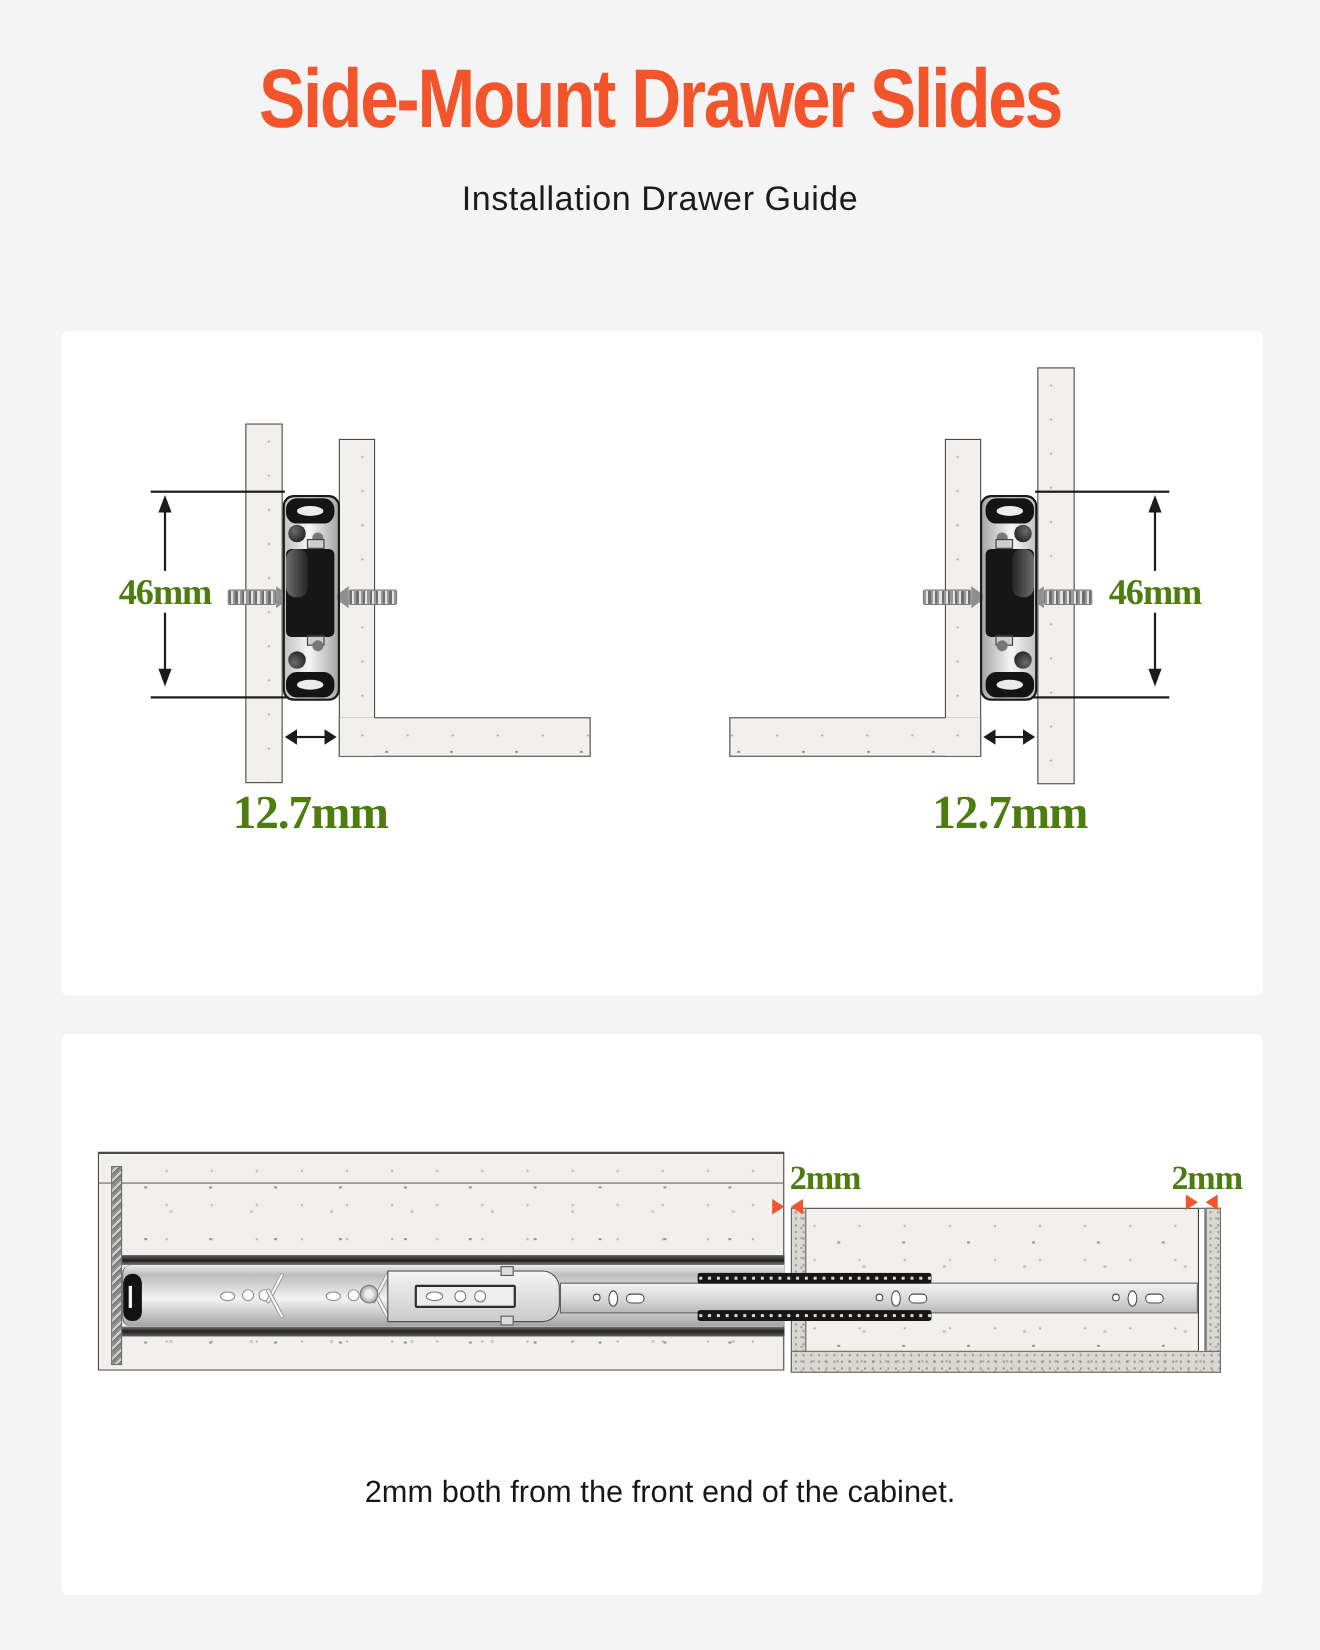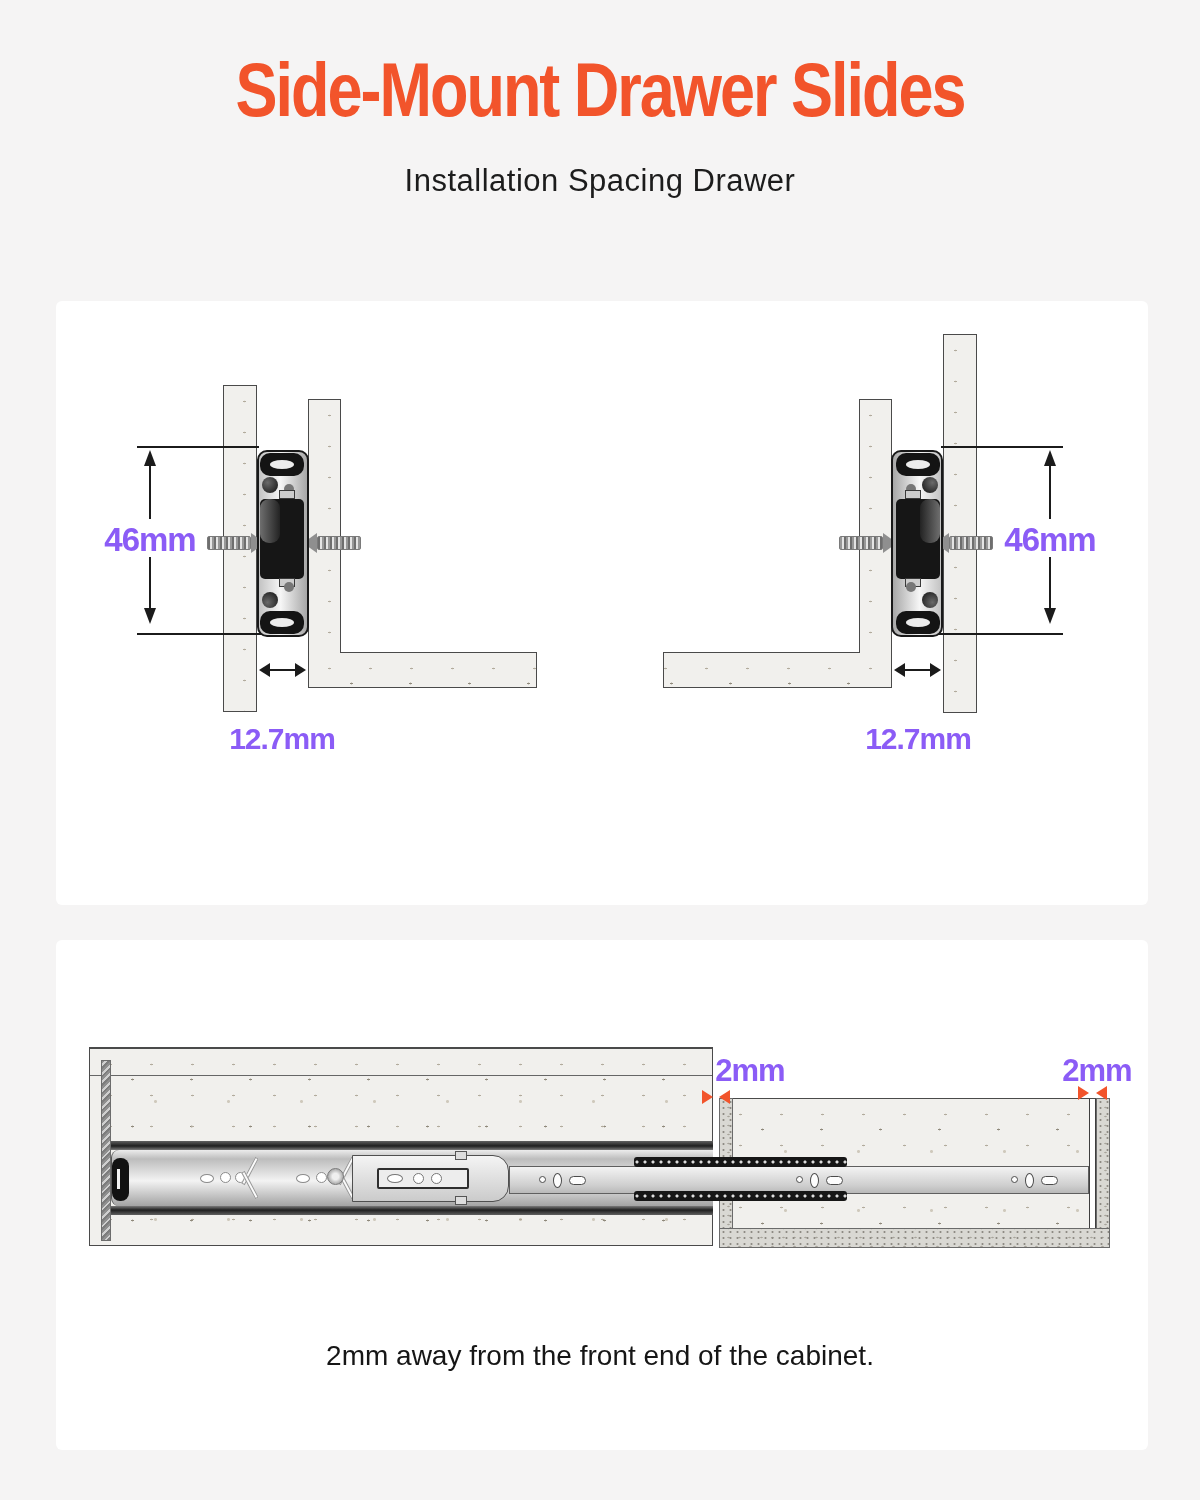--- a/index.html
+++ b/index.html
@@ -64,23 +64,23 @@
   .tri { position:absolute; width:0; height:0; }
   .tu { border-left:6px solid transparent; border-right:6px solid transparent; border-bottom:16px solid #1b1b1b; }
   .td { border-left:6px solid transparent; border-right:6px solid transparent; border-top:16px solid #1b1b1b; }
   .tl { border-top:7px solid transparent; border-bottom:7px solid transparent; border-right:11px solid #1b1b1b; }
   .tr { border-top:7px solid transparent; border-bottom:7px solid transparent; border-left:11px solid #1b1b1b; }
   .tlo { border-top:7px solid transparent; border-bottom:7px solid transparent; border-right:11px solid #f2542b; }
   .tro { border-top:7px solid transparent; border-bottom:7px solid transparent; border-left:11px solid #f2542b; }
 
   .lab {
     position:absolute; transform:translate(-50%,-50%);
-    color:#8b5cf6; font-weight:700; white-space:nowrap; letter-spacing:-1px;
-  }
-  .f33 { font-size:33px; } .f34 { font-size:30px; } .f31 { font-size:31px; }
+    color:#4d7c0f; font-weight:700; white-space:nowrap; letter-spacing:-1px;font-family:Liberation Serif, serif;
+  }
+  .f33 { font-size:33px; } .f34 { font-size:43px; } .f31 { font-size:31px; }
 
   
   .diag { position:absolute; top:300px; width:490px; height:460px; }
   .dl { left:55px; }
   .dr { left:655px; transform:scaleX(-1); }
   .diag > div { position:absolute; }
 
   .board  { left:168px; top:85px;  width:34px;  height:327px; }
   .dr .board { top:34px; height:379px; }
   .lvert  { left:253px; top:99px;  width:33px;  height:289px; }
@@ -189,21 +189,21 @@
 
   .g1r { left:702px;  top:1090px; } .g1l { left:719px;  top:1090px; }
   .g2r { left:1078px; top:1086px; } .g2l { left:1096px; top:1086px; }
 </style>
 </head>
 <body>
 
 <div class="stage">
 
   <div class="title">Side-Mount Drawer Slides</div>
-  <div class="subtitle">Installation Spacing Drawer</div>
+  <div class="subtitle">Installation Drawer Guide</div>
 
   <div class="panel p1"></div>
   <div class="panel p2"></div>
 
   <div class="diag dl">
     <div class="board speckle"></div>
     <div class="lvert speckle"></div>
     <div class="lhorz speckle"></div>
     <div class="lpatchA speckle"></div>
     <div class="lpatchB speckle"></div>
@@ -350,15 +350,15 @@
   <div class="abs slot2"></div>
 
   <div class="tri tro g1r"></div>
   <div class="tri tlo g1l"></div>
   <div class="tri tro g2r"></div>
   <div class="tri tlo g2l"></div>
 
   <div class="lab f31" style="left:750px;  top:1071px;">2mm</div>
   <div class="lab f31" style="left:1097px; top:1071px;">2mm</div>
 
-  <div class="caption cap2">2mm away from the front end of the cabinet.</div>
+  <div class="caption cap2">2mm both from the front end of the cabinet.</div>
 
 </div>
 
 </body></html>

